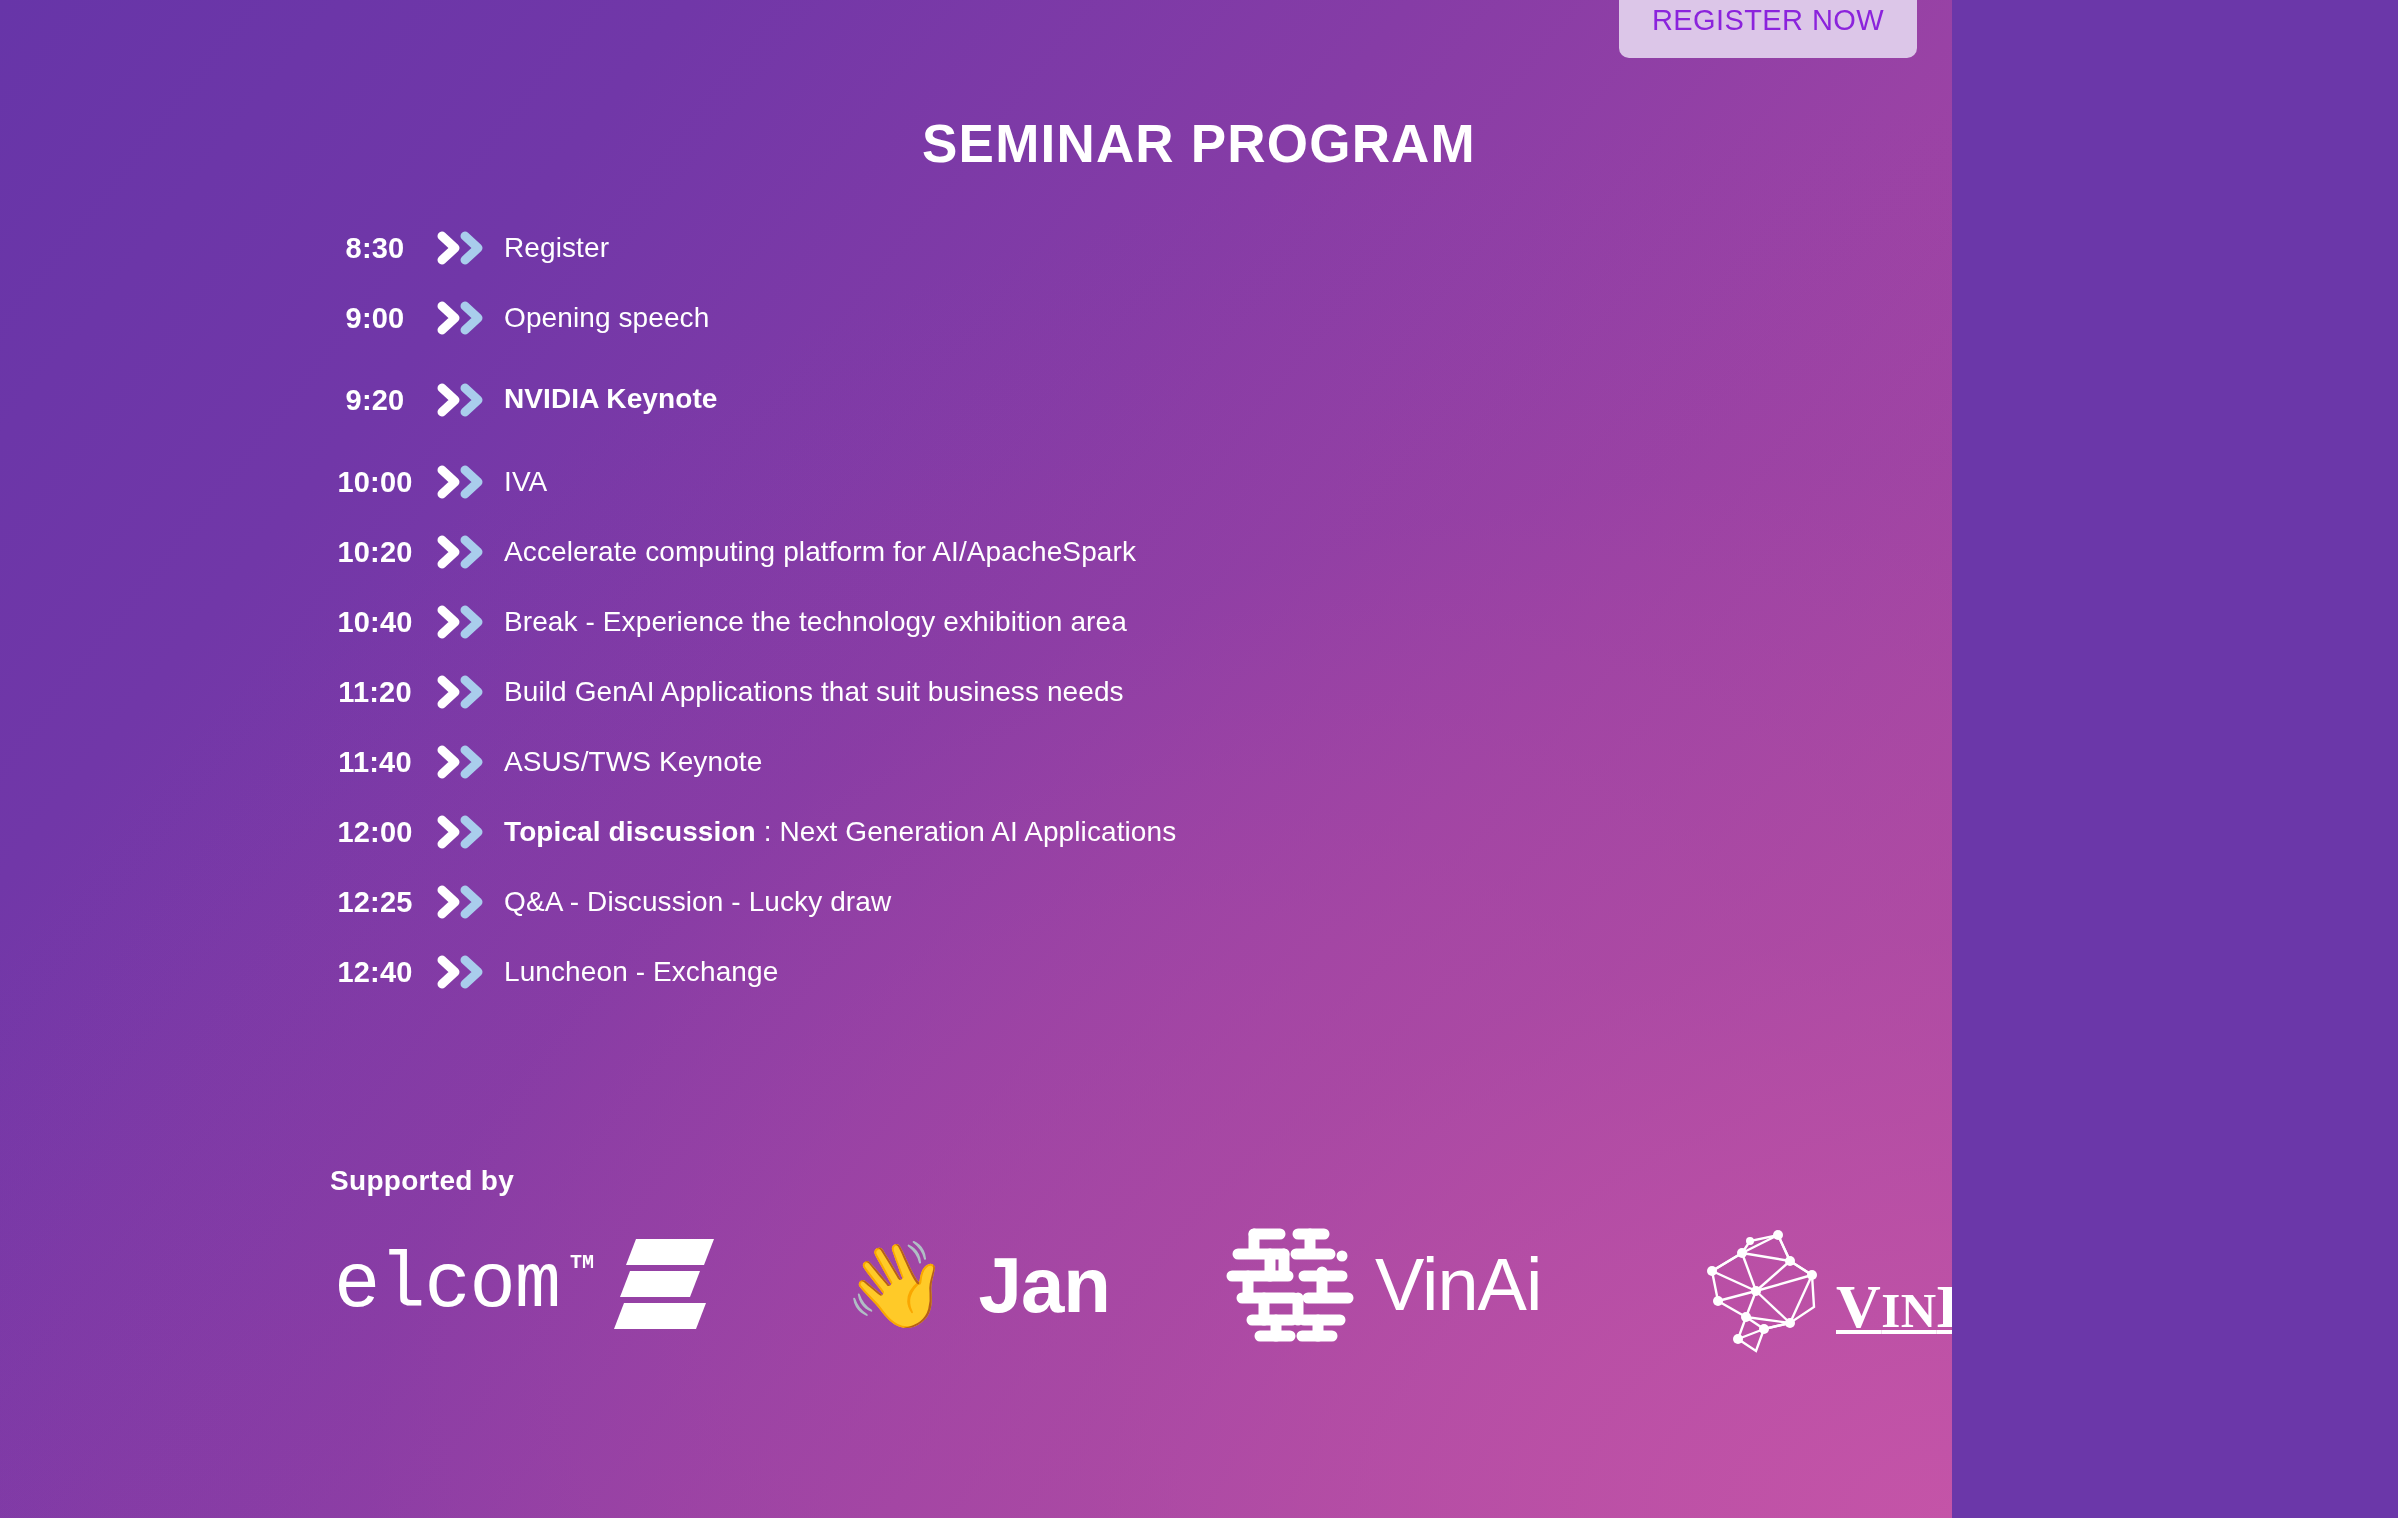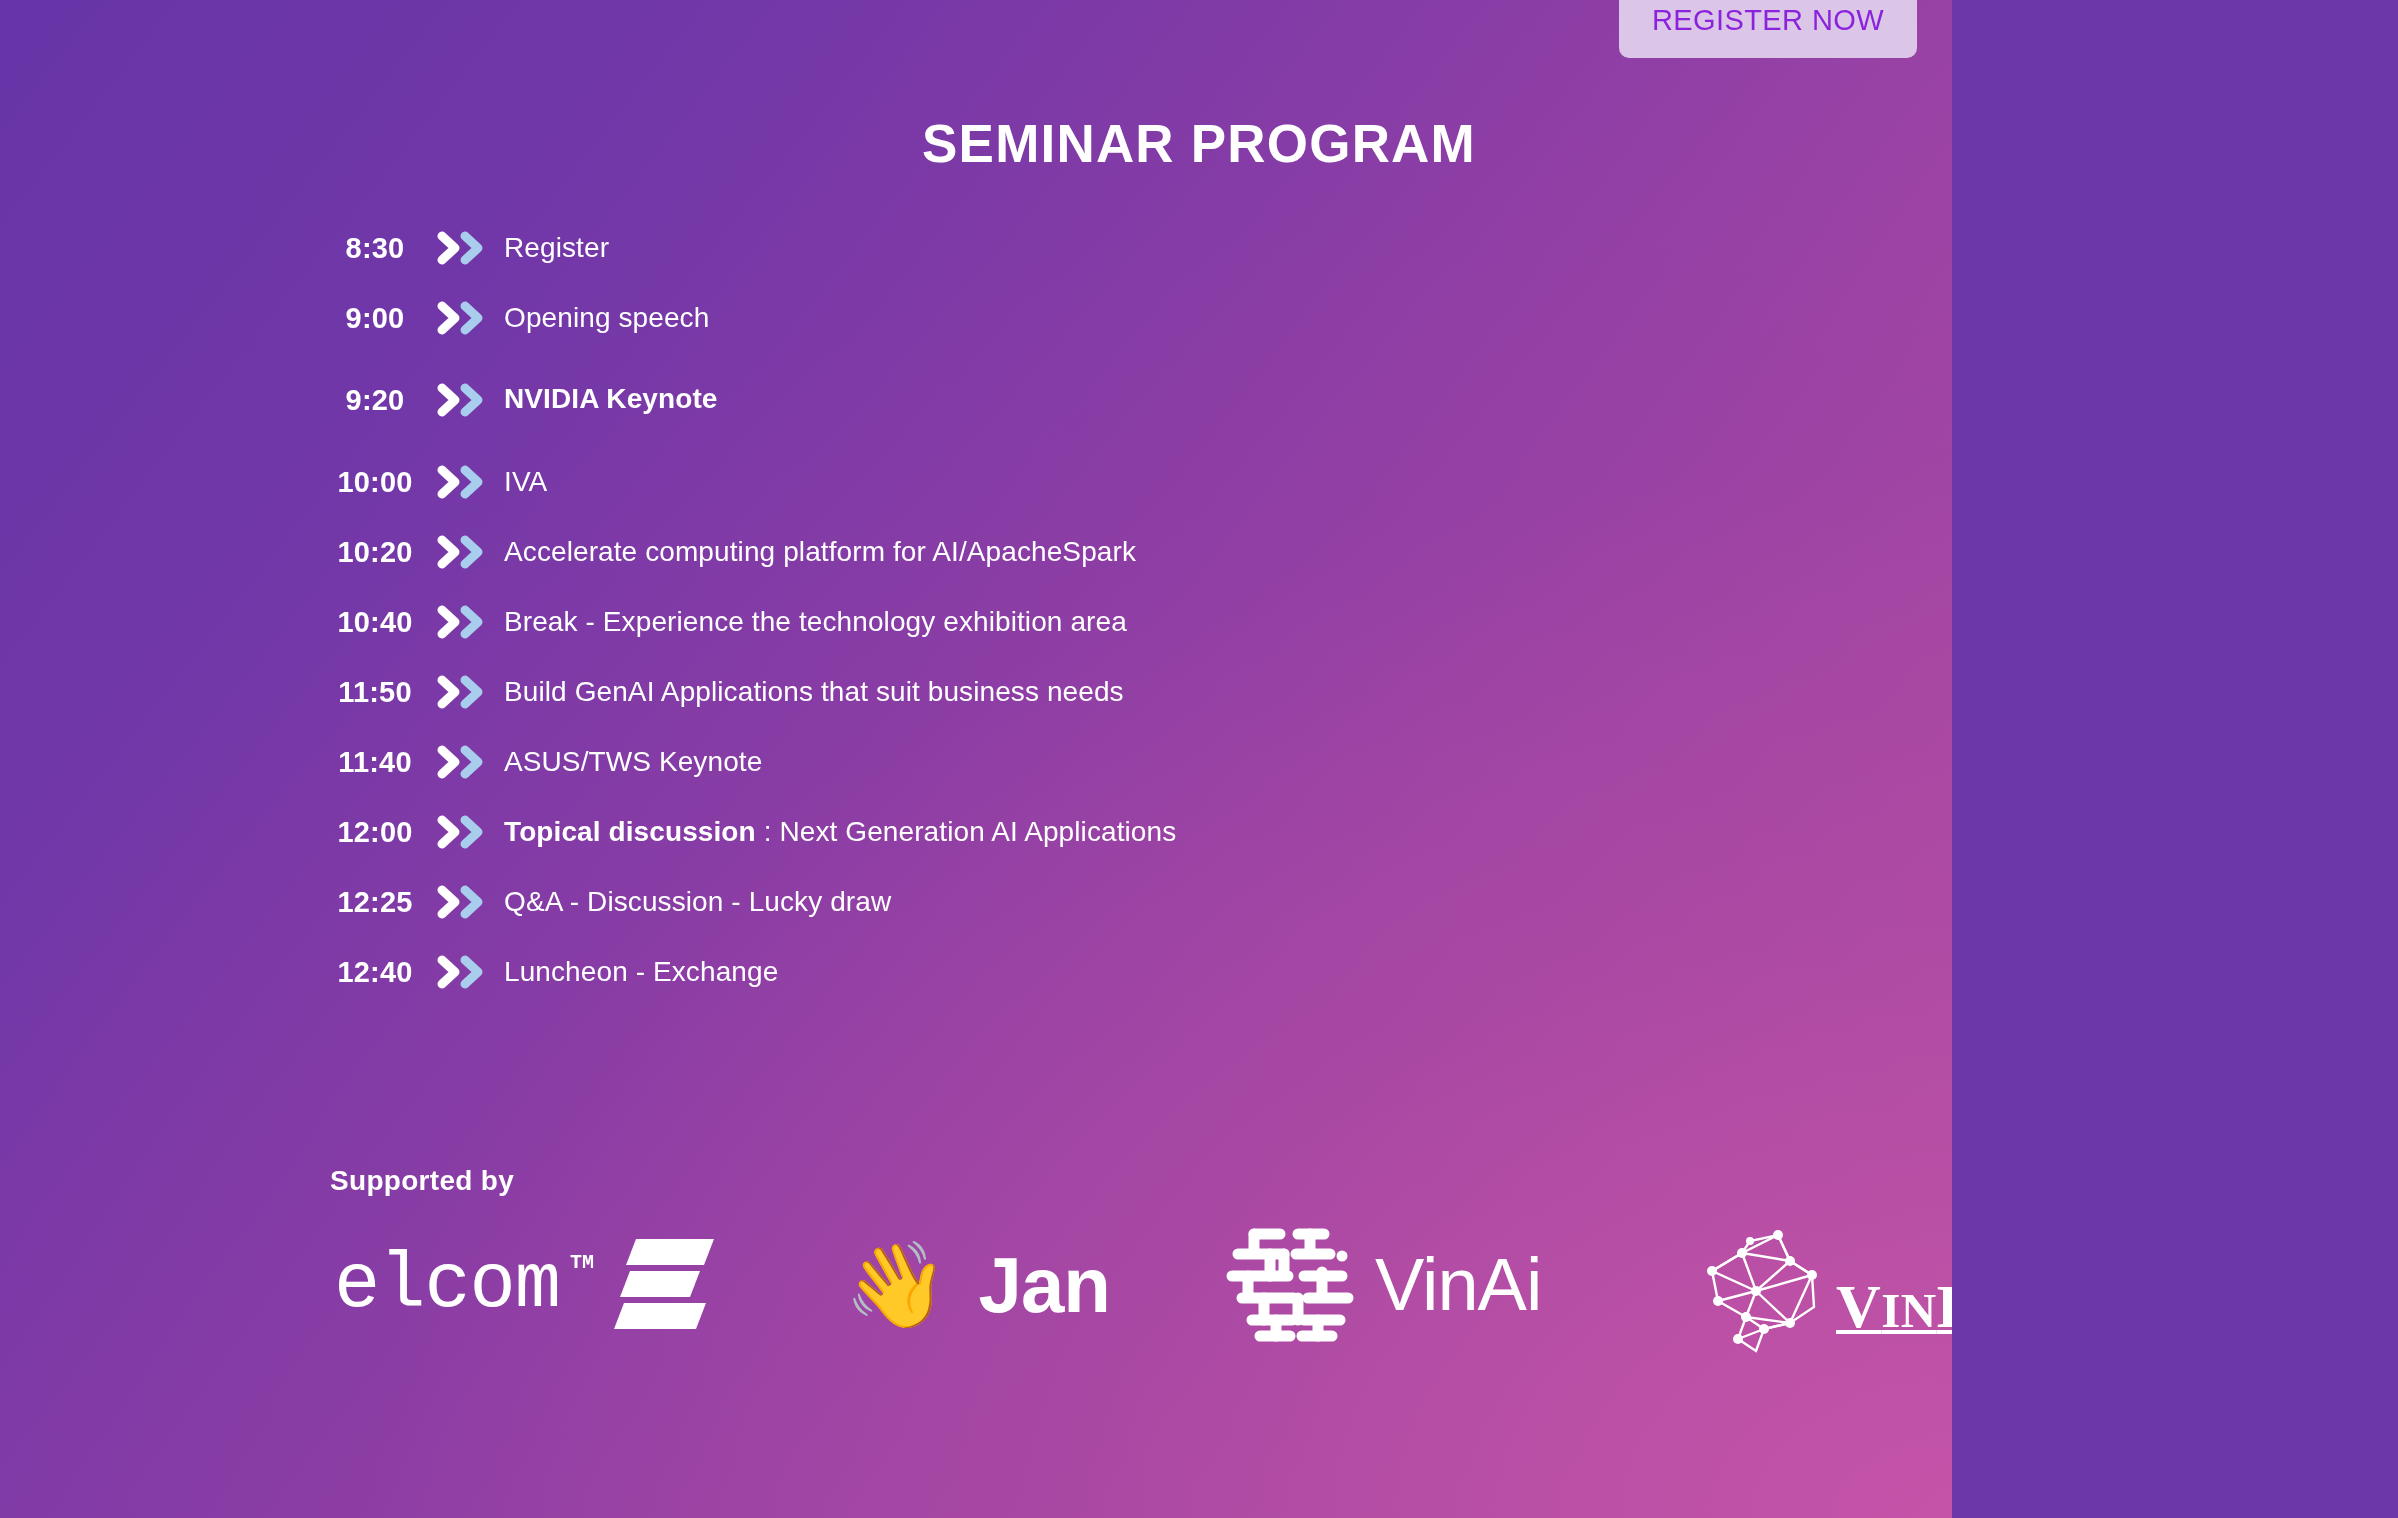--- a/index.html
+++ b/index.html
@@ -297,21 +297,21 @@
             <g stroke-linecap="round" stroke-linejoin="round" stroke-width="9" fill="none">
               <path d="M8 8 L21 20 L8 32" stroke="#FFFFFF"></path>
               <path d="M31 8 L44 20 L31 32" stroke="#A9CDEC"></path>
             </g>
           </svg>
       </div>
       <div class="row-body">Break - Experience the technology exhibition area</div>
     </div>
 
     <div class="sched-row">
-      <div class="row-time">11:50</div>
+      <div class="row-time">11:20</div>
       <div class="row-chev">
         <svg width="56" height="40" viewBox="0 0 56 40">
             <g stroke="#7FB4E0" stroke-width="3" stroke-linecap="round" stroke-linejoin="round" fill="none">
               <path d="M7 6 L22 20 L7 34"></path>
               <path d="M30 6 L45 20 L30 34"></path>
             </g>
             <g stroke-linecap="round" stroke-linejoin="round" stroke-width="9" fill="none">
               <path d="M8 8 L21 20 L8 32" stroke="#FFFFFF"></path>
               <path d="M31 8 L44 20 L31 32" stroke="#A9CDEC"></path>
             </g>

